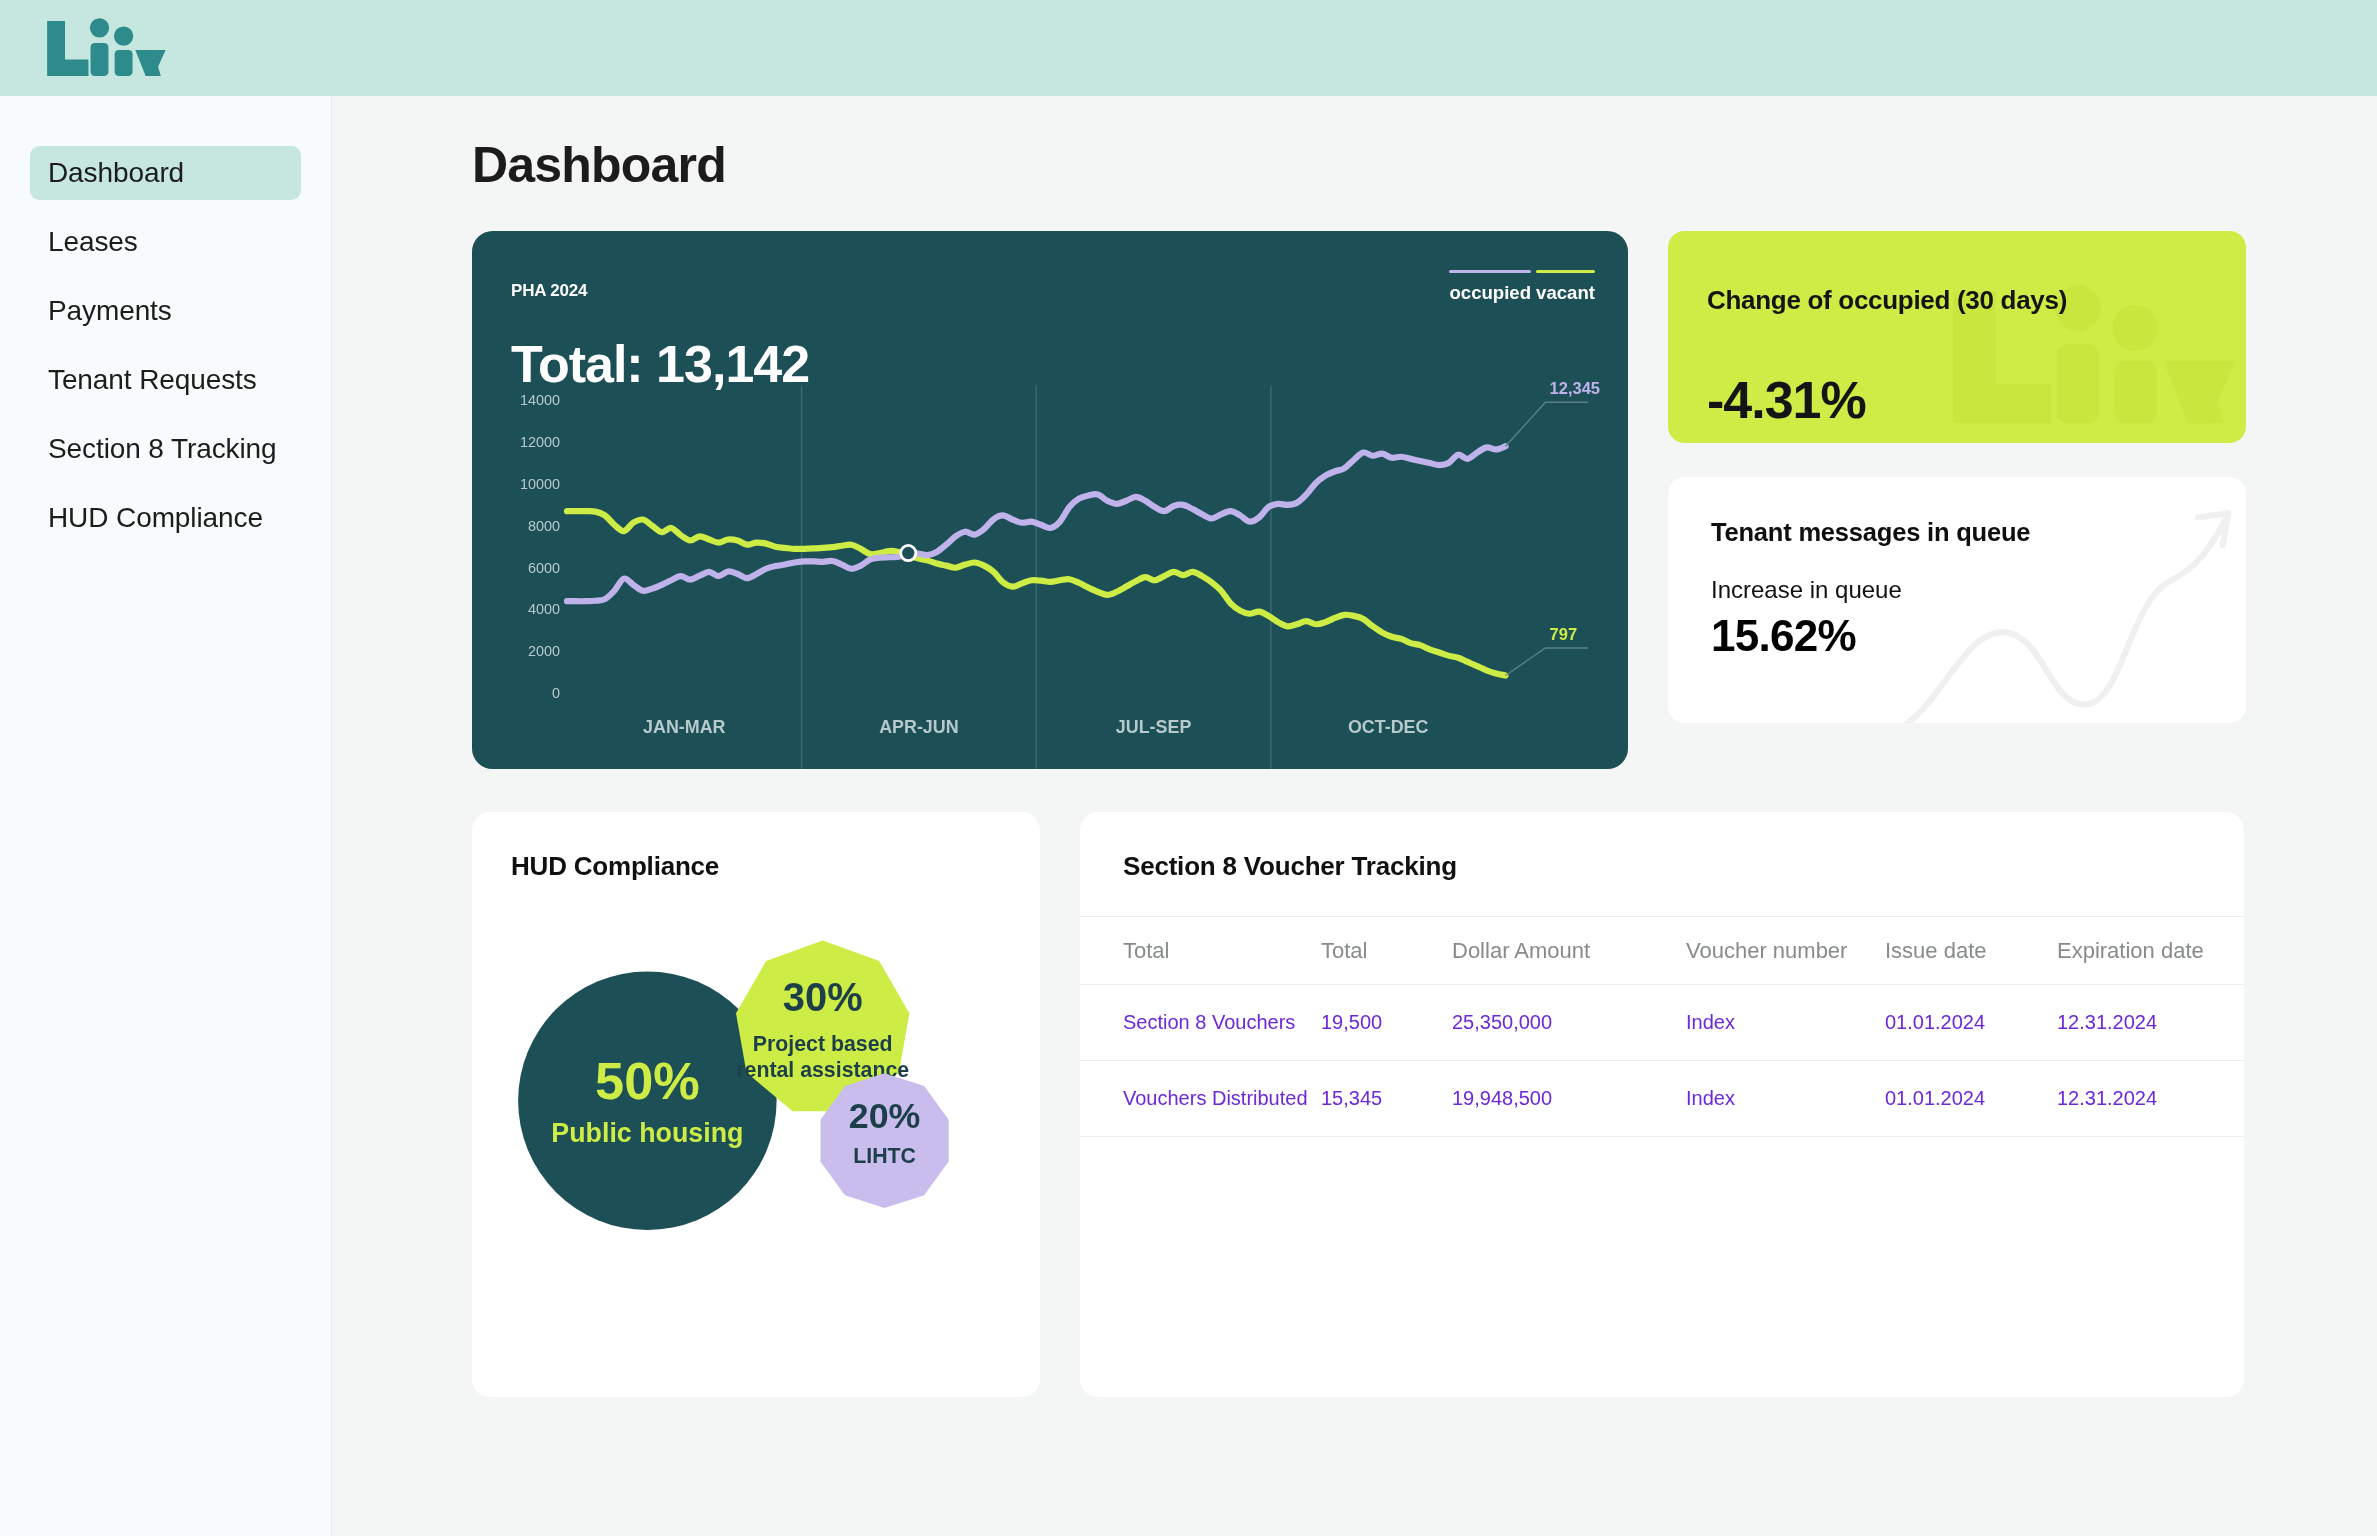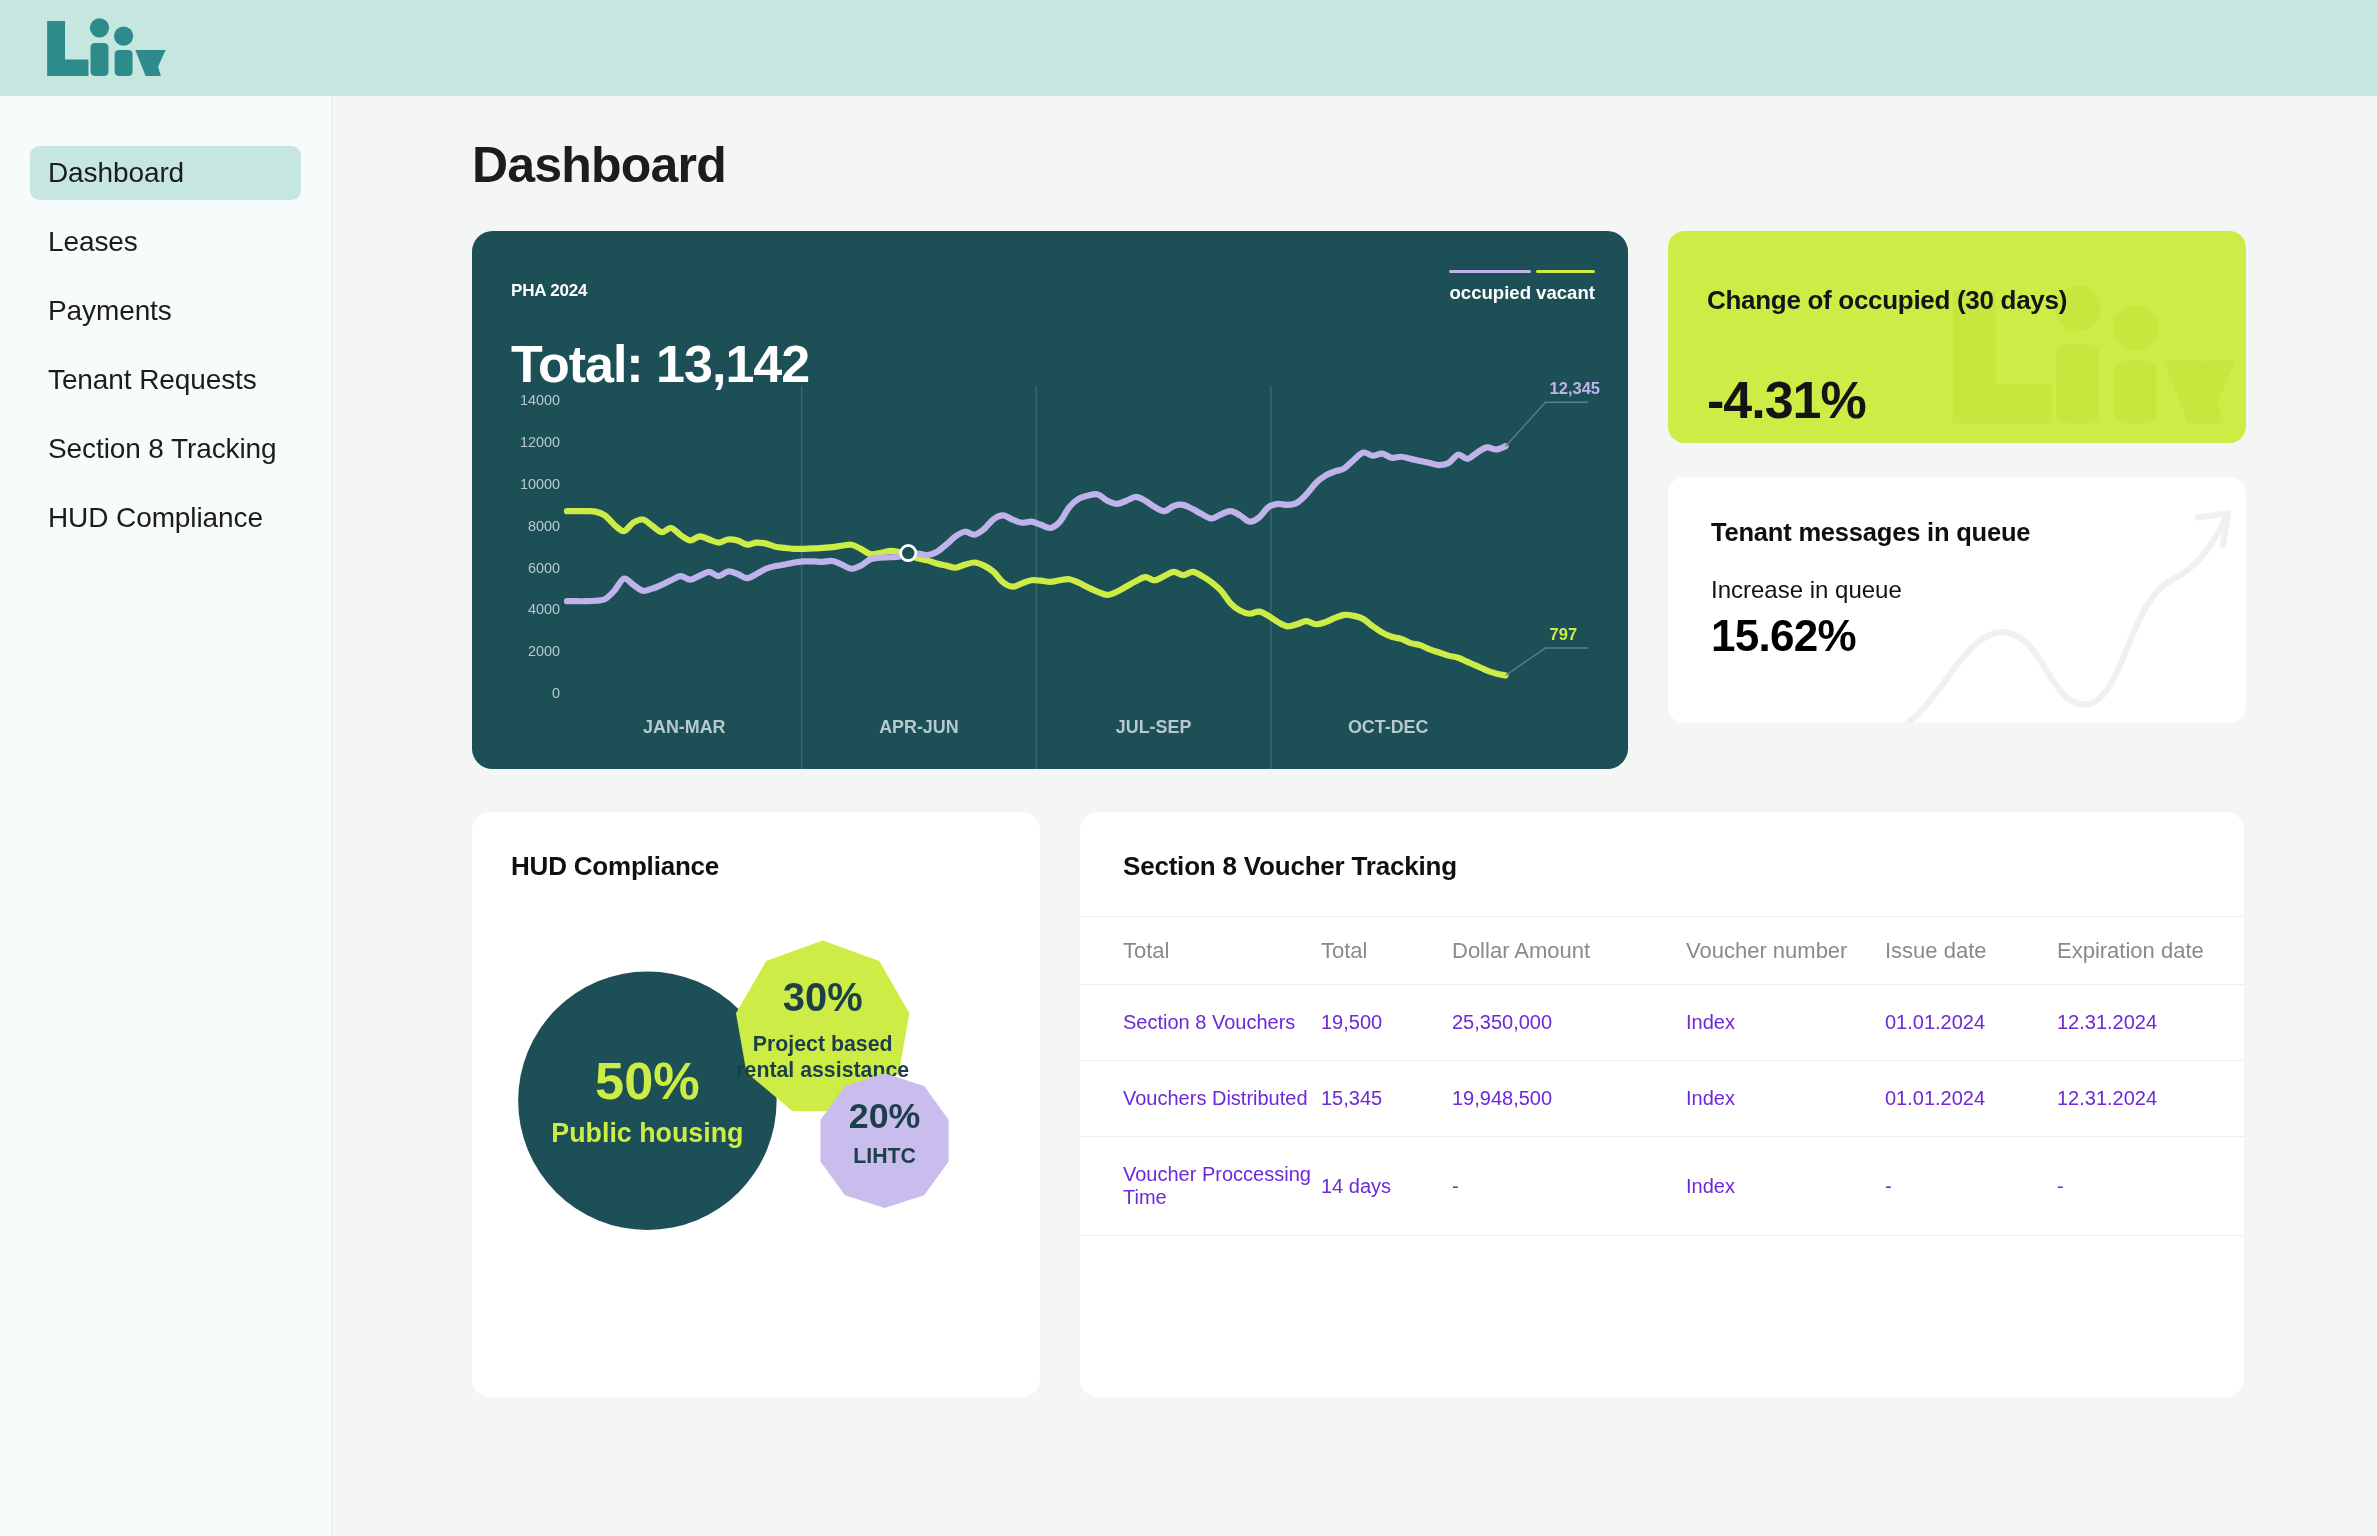--- a/index.html
+++ b/index.html
@@ -331,27 +331,19 @@
             <td>12.31.2024</td>
           </tr>
           <tr>
             <td>Vouchers Distributed</td>
             <td>15,345</td>
             <td>19,948,500</td>
             <td>Index</td>
             <td>01.01.2024</td>
             <td>12.31.2024</td>
           </tr>
-          <tr>
-            <td>Voucher Proccessing Time</td>
-            <td>14 days</td>
-            <td>-</td>
-            <td>Index</td>
-            <td>-</td>
-            <td>-</td>
-          </tr>
         </tbody>
       </table>
     </section>
 
   </div>
 </main>
 
 
 </body></html>

